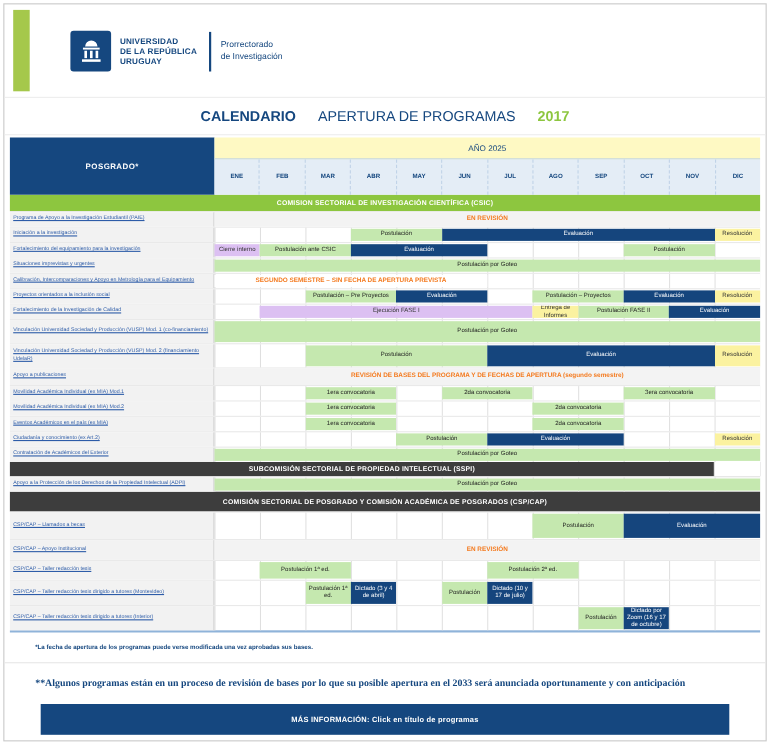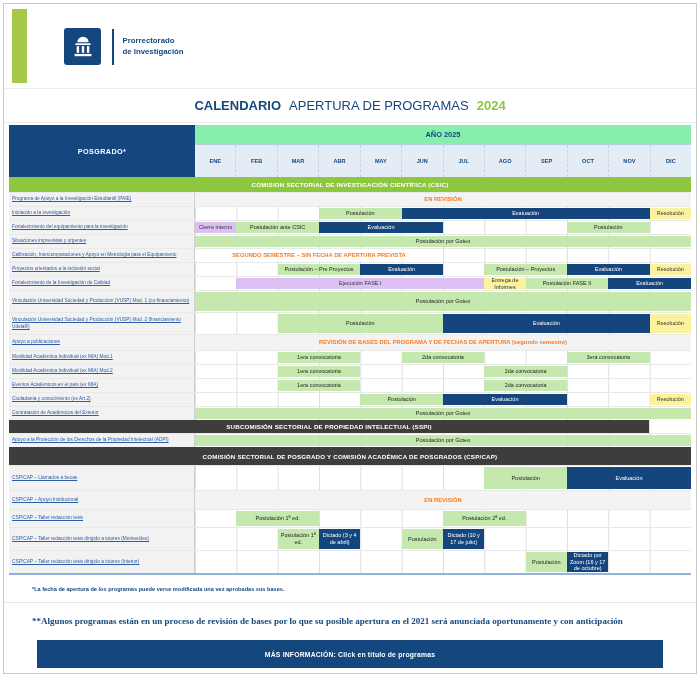--- a/index.html
+++ b/index.html
@@ -4,32 +4,32 @@
 <style>
   html,body{margin:0;padding:0;background:#fff;width:700px;height:677px;font-family:"Liberation Sans",sans-serif;}
   .page{position:absolute;inset:3px;border:1px solid #c9c9c9;background:#fff;overflow:hidden;}
   
   .hdr{position:relative;height:84px;border-bottom:1px solid #ededed;}
   .accent{position:absolute;left:8px;top:5px;width:15px;height:74px;background:#a5c84b;}
   .logo-wrap{position:absolute;left:60px;top:24px;display:flex;align-items:center;}
   .logo-sq{width:37px;height:37px;background:#15477f;border-radius:3px;display:flex;align-items:center;justify-content:center;}
   .uni-lines{margin-left:8px;color:#15477f;font-weight:bold;font-size:7.4px;line-height:1.25;letter-spacing:.2px;}
   .vdiv{width:1.5px;height:36px;background:#15477f;margin:0 9px 0 11px;}
-  .unit-lines{color:#15477f;font-weight:bold;font-size:7.8px;line-height:1.3;}
-  
-  .title-row{height:33px;display:flex;align-items:center;justify-content:center;gap:8px;border-bottom:1px solid #ededed;color:#15477f;font-size:13px;}
+  .unit-lines{color:#15477f;font-weight:normal;font-size:7.8px;line-height:1.3;}
+  
+  .title-row{height:33px;display:flex;align-items:center;justify-content:center;gap:20px;border-bottom:1px solid #ededed;color:#15477f;font-size:13px;}
   .t-bold{font-weight:bold;}
   .t-year{color:#8dc63f;font-weight:bold;}
   .subtitle-row{height:29px;display:flex;align-items:center;justify-content:center;border-bottom:1px solid #ededed;color:#15477f;font-weight:bold;font-size:7.3px;letter-spacing:.2px;}
   
   .cal{margin:2px 5px 0 5px;}
   .thead{display:flex;height:52px;}
   .pcell-h{width:186px;background:#15477f;color:#fff;display:flex;align-items:center;justify-content:center;font-weight:bold;font-size:7.2px;letter-spacing:.4px;box-sizing:border-box;}
   .thead-right{flex:1;display:flex;flex-direction:column;}
-  .year-row{height:19px;background:#86efac;color:#15477f;font-weight:bold;font-size:7.4px;display:flex;align-items:center;justify-content:center;border-bottom:1px solid #b8cfe6;}
+  .year-row{height:19px;background:#fef9c3;color:#15477f;font-weight:normal;font-size:7.4px;display:flex;align-items:center;justify-content:center;border-bottom:1px solid #b8cfe6;}
   .months-row{flex:1;display:flex;background:#e4edf6;}
   .mcell{flex:1;display:flex;align-items:center;justify-content:center;color:#15477f;font-weight:bold;font-size:5.6px;border-left:1px dashed #c0d3e8;}
   .mcell:first-child{border-left:none;}
   
   .rows{border-bottom:2px solid #8fb3d9;}
   .band{display:flex;align-items:center;}
   .band.green{background:#8dc63f;}
   .band.dark{background:#3d3d3d;}
   .band-label{flex:1;text-align:center;color:#fff;font-weight:bold;font-size:6.2px;letter-spacing:.2px;}
   .band-tail{width:41px;align-self:stretch;background:#fff;border-left:1px solid #e0e0e0;}
@@ -61,32 +61,37 @@
       <div class="logo-sq">
         <svg width="26" height="26" viewBox="0 0 24 24">
           <path d="M12 2.5a5.2 5.2 0 0 1 5.2 5.2h-10.4A5.2 5.2 0 0 1 12 2.5z" fill="#fff"></path>
           <rect x="5" y="8.6" width="14" height="1.6" fill="#fff"></rect>
           <rect x="6.2" y="11.2" width="2.2" height="6.2" fill="#fff"></rect>
           <rect x="10.9" y="11.2" width="2.2" height="6.2" fill="#fff"></rect>
           <rect x="15.6" y="11.2" width="2.2" height="6.2" fill="#fff"></rect>
           <rect x="4.2" y="18.4" width="15.6" height="2.1" fill="#fff"></rect>
         </svg>
       </div>
+      <div class="uni-lines">
+        <div>UNIVERSIDAD</div>
+        <div>DE LA REPÚBLICA</div>
+        <div>URUGUAY</div>
+      </div>
       <div class="vdiv"></div>
       <div class="unit-lines">
         <div>Prorrectorado</div>
         <div>de Investigación</div>
       </div>
     </div>
   </div>
 
   <div class="title-row">
     <span class="t-bold">CALENDARIO</span>
     <span>APERTURA DE PROGRAMAS</span>
-    <span class="t-year">2024</span>
+    <span class="t-year">2017</span>
   </div>
 
   <div class="cal">
     <div class="thead">
       <div class="pcell-h">POSGRADO*</div>
       <div class="thead-right">
         <div class="year-row">AÑO 2025</div>
         <div class="months-row">
             <div class="mcell">ENE</div>
             <div class="mcell">FEB</div>
@@ -305,16 +310,16 @@
           </div>
           <div class="tl">
             <div class="bar green" style="left: 66.6667%; width: 8.33333%;">Postulación</div>
             <div class="bar blue" style="left: 75%; width: 8.33333%;">Dictado por Zoom (16 y 17 de octubre)</div>
           </div>
         </div>
       </div>
   </div>
 
   <div class="note1">*La fecha de apertura de los programas puede verse modificada una vez aprobadas sus bases.</div>
-  <div class="note2">**Algunos programas están en un proceso de revisión de bases por lo que su posible apertura en el 2021 será anunciada oportunamente y con anticipación</div>
+  <div class="note2">**Algunos programas están en un proceso de revisión de bases por lo que su posible apertura en el 2033 será anunciada oportunamente y con anticipación</div>
   <div class="info-band">MÁS INFORMACIÓN: Click en título de programas</div>
 
 </div>
 
 </body></html>

